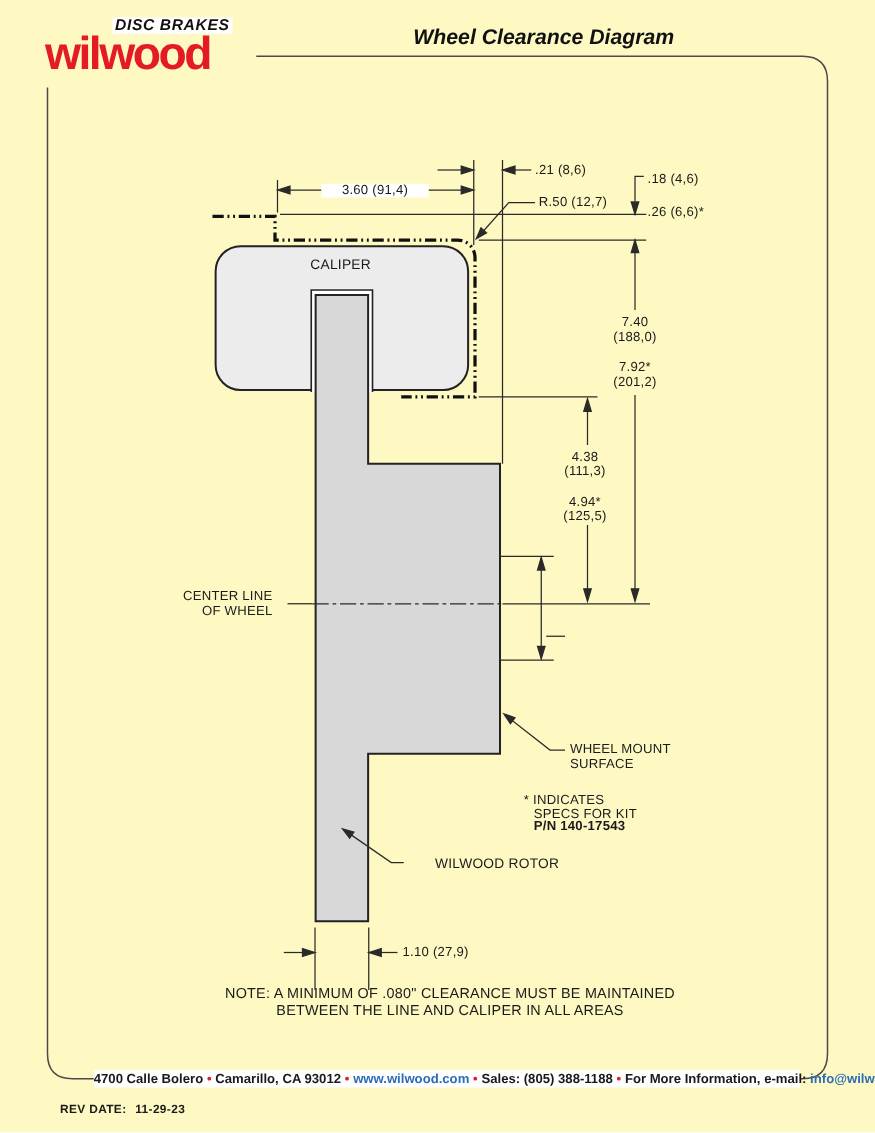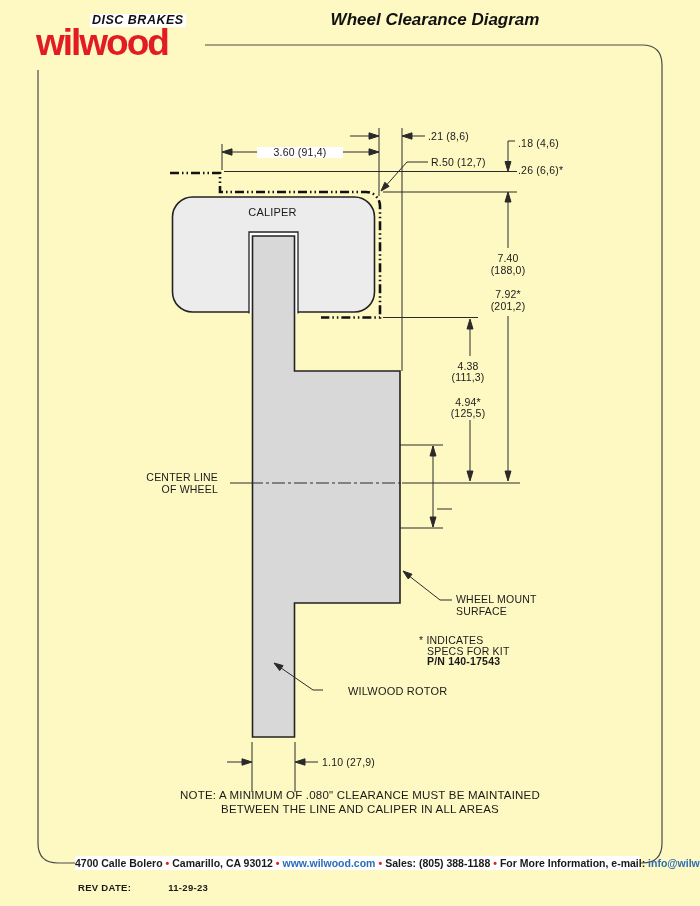--- a/index.html
+++ b/index.html
@@ -23,21 +23,21 @@
   .tight{line-height:11px;}
   .ast-note span{display:block;line-height:10.5px;}
   .ast-note .indent{padding-left:8px;}
   .bold{font-weight:700;}
   
   .note-block{font-size:11.5px;line-height:13.5px;text-align:center;letter-spacing:.2px;}
   .footer-line{font-size:10.5px;font-weight:600;text-align:center;background:#fff;line-height:14px;white-space:nowrap;}
   .footer-line .sep{color:#e31b23;padding:0 3px;}
   .footer-line .link{color:#2b6cb8;}
   .revdate{font-size:9.5px;font-weight:600;letter-spacing:.3px;}
-  .revdate span{margin-right:7px;margin-left:30px;}
+  .revdate span{margin-right:7px;}
 </style>
 </head>
 <body>
 
 <div class="page">
 
   <svg width="700" height="906" viewBox="0 0 700 906">
 
     <path d="M205,45 H642 Q662,45 662,65 V843 Q662,863 642,863 H58 Q38,863 38,843 V70" fill="none" stroke="#4a4a4a" stroke-width="1.2"></path>
 
@@ -109,21 +109,21 @@
 
       <line x1="227" y1="762" x2="242" y2="762"></line>
       <polygon points="252,762 242,758.8 242,765.2"></polygon>
       <polygon points="295,762 305,758.8 305,765.2"></polygon>
       <line x1="305" y1="762" x2="318" y2="762"></line>
     </g>
   </svg>
 
   <div class="abs brand-script" style="left:36px;top:24px;">wilwood</div>
   <div class="abs brand-tagline" style="left:90px;top:14px;">DISC BRAKES</div>
-  <div class="abs page-title" style="left:250px;top:10px;width:370px;text-align:center;">Wheel Clearance Diagram</div>
+  <div class="abs page-title" style="left:250px;top:20px;width:370px;text-align:center;">Wheel Clearance Diagram</div>
 
   <div class="abs lbl lbl-md ctr" style="left:230px;top:207px;width:85px;">CALIPER</div>
 
   <div class="abs lbl ctr dimtext-bg" style="left:257px;top:146.5px;width:80px;">3.60 (91,4)</div>
   <div class="abs lbl" style="left:428px;top:130.5px;">.21 (8,6)</div>
   <div class="abs lbl" style="left:431px;top:156.5px;">R.50 (12,7)</div>
   <div class="abs lbl" style="left:518px;top:137.5px;text-align:center;">.18 (4,6)</div>
   <div class="abs lbl" style="left:518px;top:165px;">.26 (6,6)*</div>
 
   <div class="abs lbl ctr stack" style="left:472px;top:252px;width:72px;">

